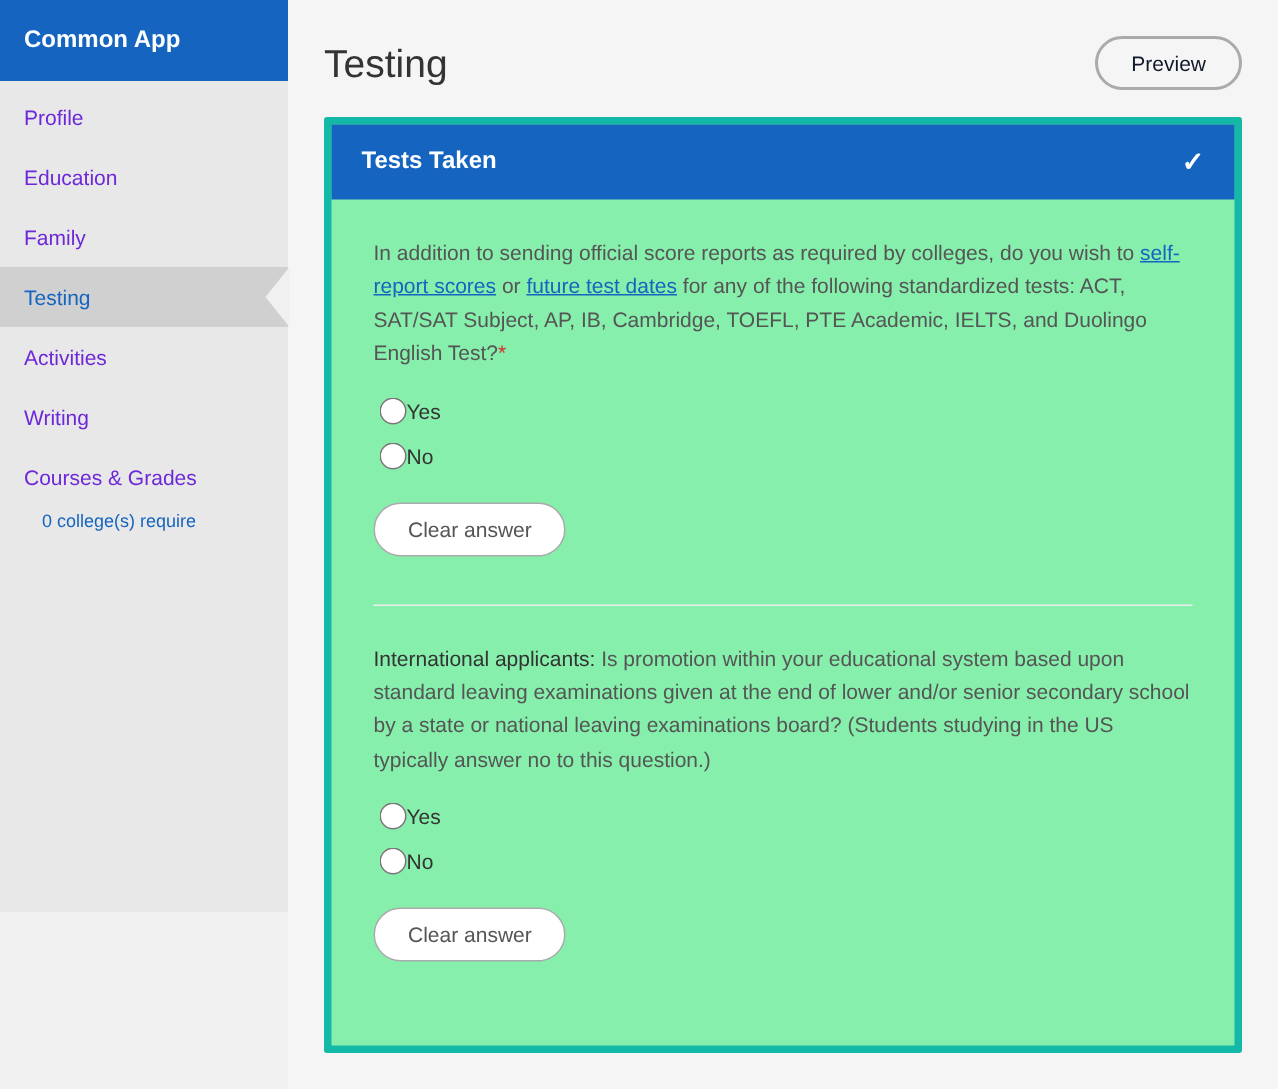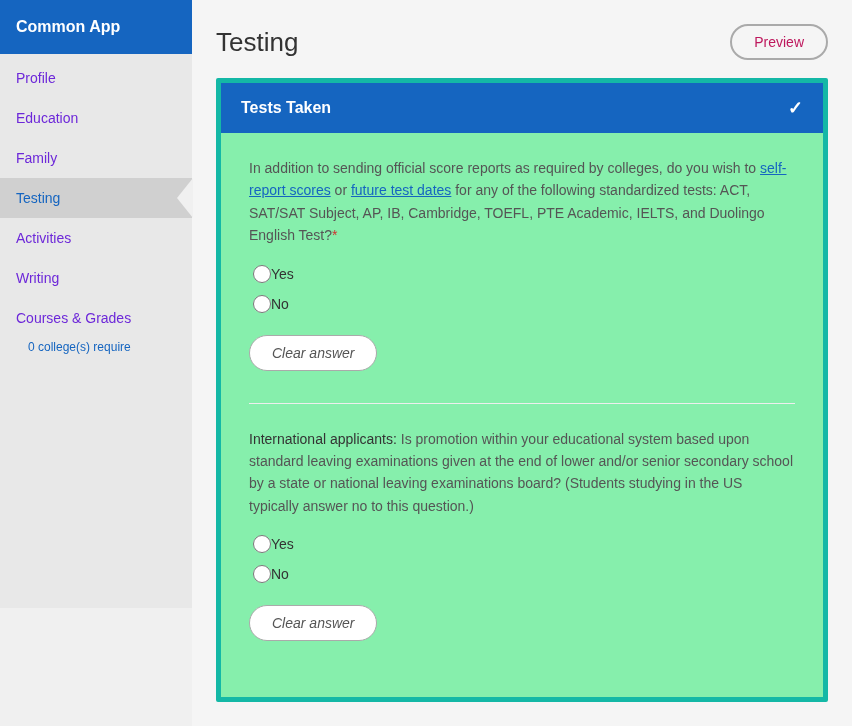--- a/index.html
+++ b/index.html
@@ -94,21 +94,21 @@
 
     .page-title {
       font-size: 26px;
       font-weight: 300;
       color: #333;
     }
 
     .preview-btn {
       border: 2px solid #aaa;
       background: transparent;
-      color: #be185d;
+      color: #0f172a;
       padding: 8px 22px;
       border-radius: 20px;
       font-size: 14px;
       cursor: pointer;
       font-weight: 500;
     }
 
     
     .card {
       background: #86efac;
@@ -179,21 +179,20 @@
 
     .clear-answer-btn {
       border: 1px solid #aaa;
       background: #fff;
       color: #555;
       padding: 9px 22px;
       border-radius: 20px;
       font-size: 14px;
       cursor: pointer;
       margin-top: 4px;
-      font-style: italic;
     }
 
     .question-section {
       margin-bottom: 32px;
     }
 
     .question-bold {
       font-weight: normal;
       color: #333;
     }

